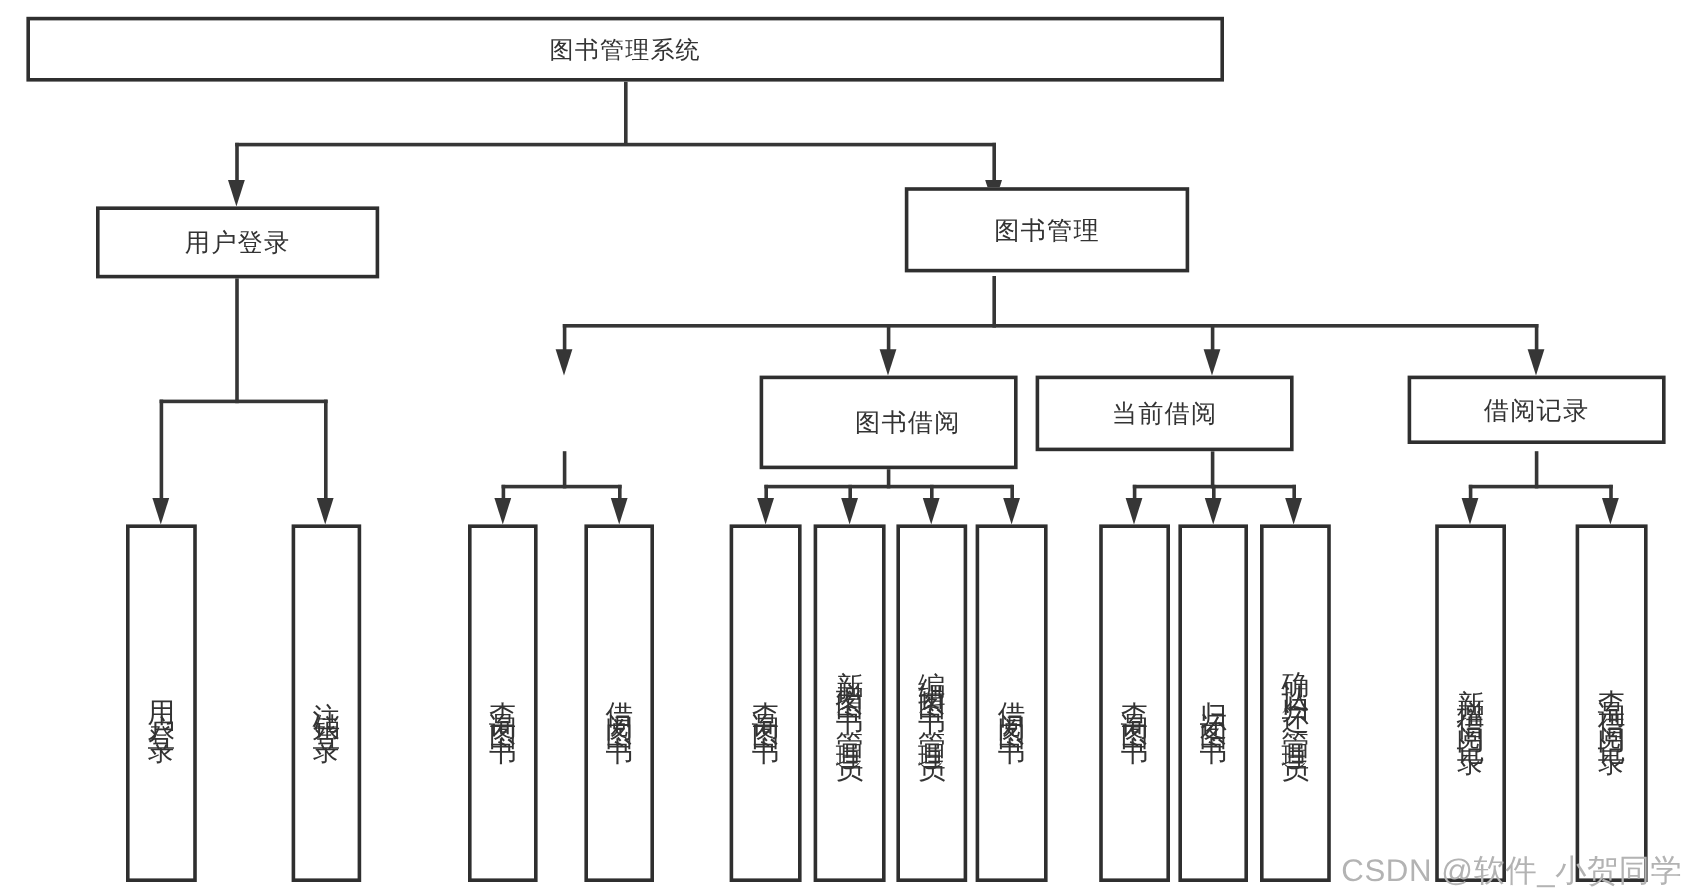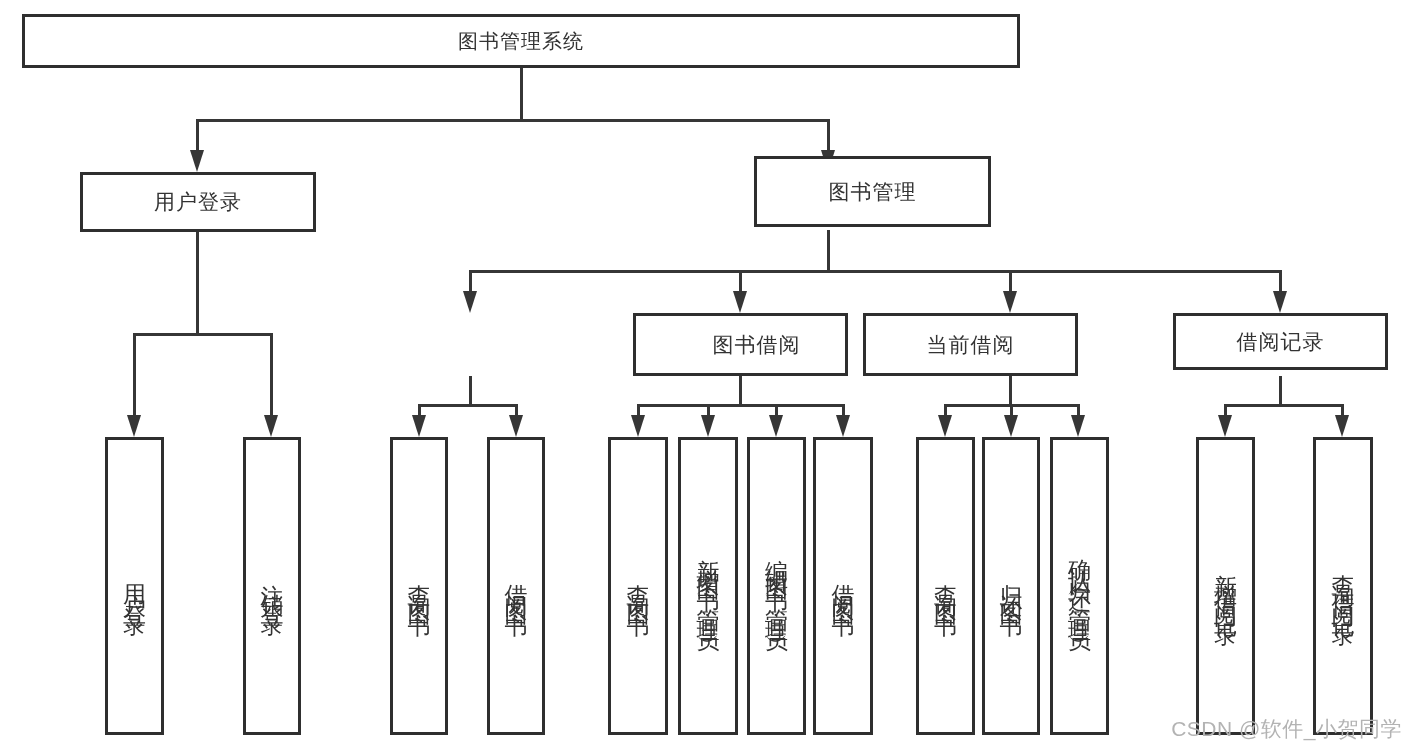--- a/index.html
+++ b/index.html
@@ -19,21 +19,21 @@
   }
   .line{position:absolute;background:#363636;}
   .vline{width:3px;}
   .hline{height:3px;}
   .arrow{
     position:absolute;width:0;height:0;
     border-left:7px solid transparent;border-right:7px solid transparent;
     border-top:22px solid #363636;
   }
   .watermark{
-    position:absolute;right:3px;bottom:4px;font-size:21px;color:#b3b3b3;
+    position:absolute;right:3px;bottom:4px;font-size:26px;color:#b3b3b3;
     letter-spacing:0.5px;z-index:30;
   }
   .box{z-index:10;}
   .line,.arrow{z-index:5;}
 </style>
 </head>
 <body>
 
 <div id="canvas">
 
@@ -100,21 +100,21 @@
     <span>图书管理系统</span>
   </div>
 
   <div class="box hbox" style="left:80px;top:172px;width:236px;height:60px;">
     <span>用户登录</span>
   </div>
   <div class="box hbox" style="left:710px;top:156px;width:237px;height:71px;margin-left:44px;">
     <span>图书管理</span>
   </div>
 
-  <div class="box hbox" style="left:633px;top:313px;width:215px;height:63px;padding-left:32px;">
+  <div class="box hbox" style="left:633px;top:313px;width:215px;height:78px;padding-left:32px;">
     <span>图书借阅</span>
   </div>
   <div class="box hbox" style="left:863px;top:313px;width:215px;height:63px;">
     <span>当前借阅</span>
   </div>
   <div class="box hbox" style="left:1173px;top:313px;width:215px;height:57px;">
     <span>借阅记录</span>
   </div>
 
   <div class="box vbox" style="left:105px;top:437px;width:59px;height:298px;">

